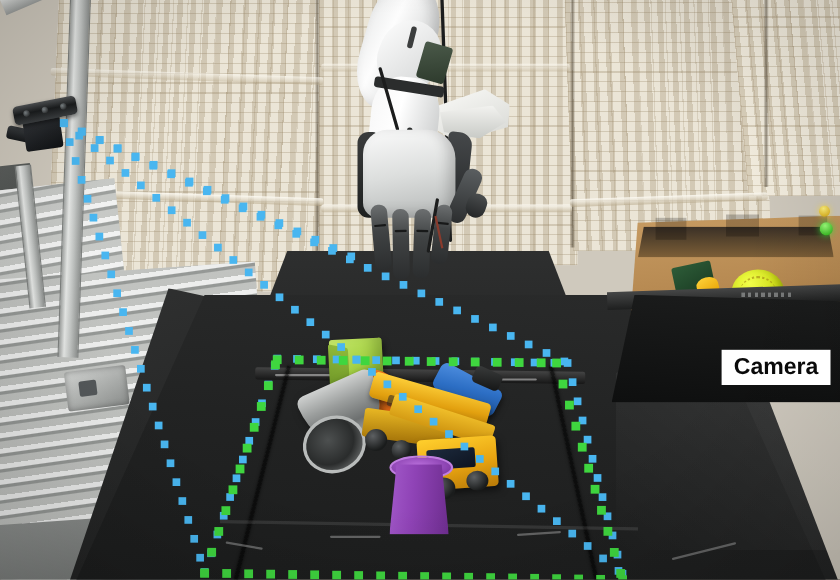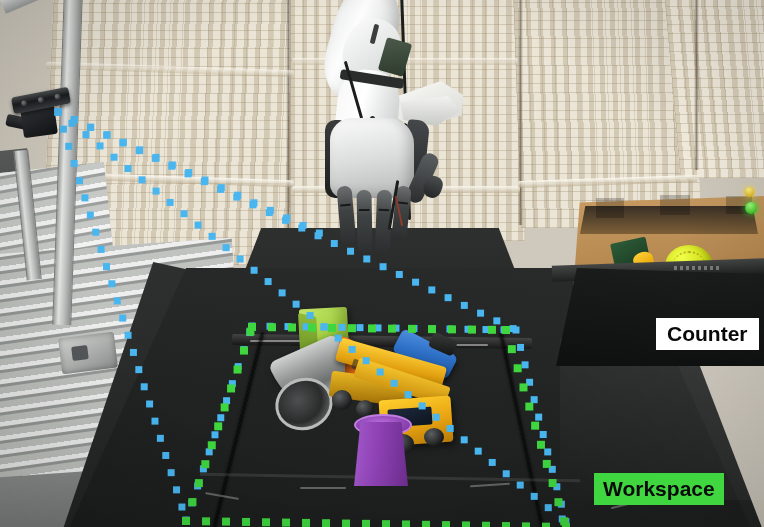--- a/index.html
+++ b/index.html
@@ -782,16 +782,15 @@
         <rect x="220.65" y="403.39" width="8" height="8" fill="#3fd63f"></rect>
         <rect x="227.09" y="384.46" width="8" height="8" fill="#3fd63f"></rect>
         <rect x="233.53" y="365.53" width="8" height="8" fill="#3fd63f"></rect>
         <rect x="239.97" y="346.59" width="8" height="8" fill="#3fd63f"></rect>
         <rect x="246.42" y="327.66" width="8" height="8" fill="#3fd63f"></rect>
       </g>
   </svg>
 
   <div class="vignette"></div>
 
-  <div class="lbl lbl-counter">Counter</div>
-  <div class="lbl lbl-workspace">Workspace</div>
+  <div class="lbl lbl-counter">Camera</div>
 
 </div>
 
 </body></html>

